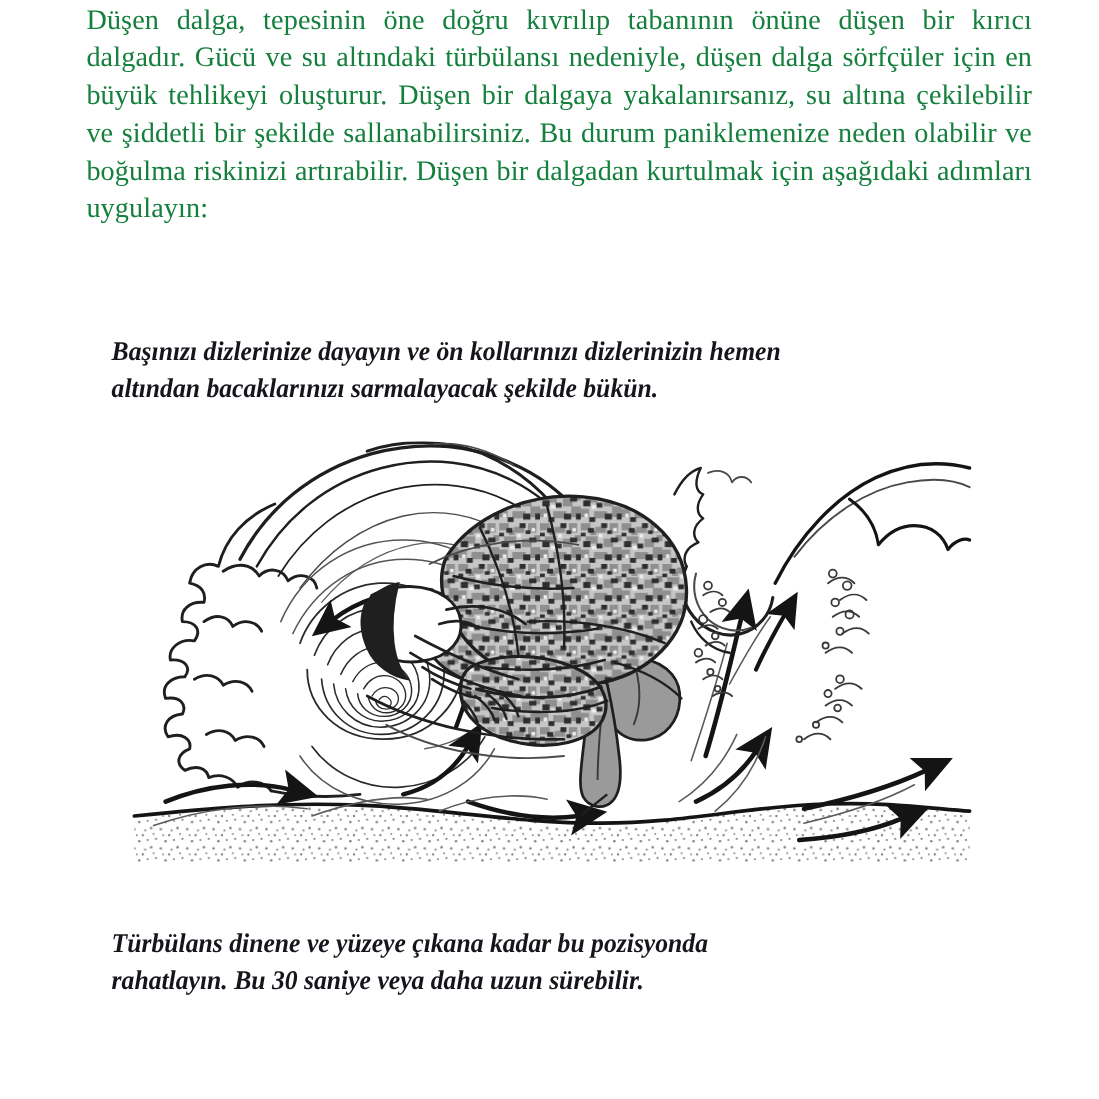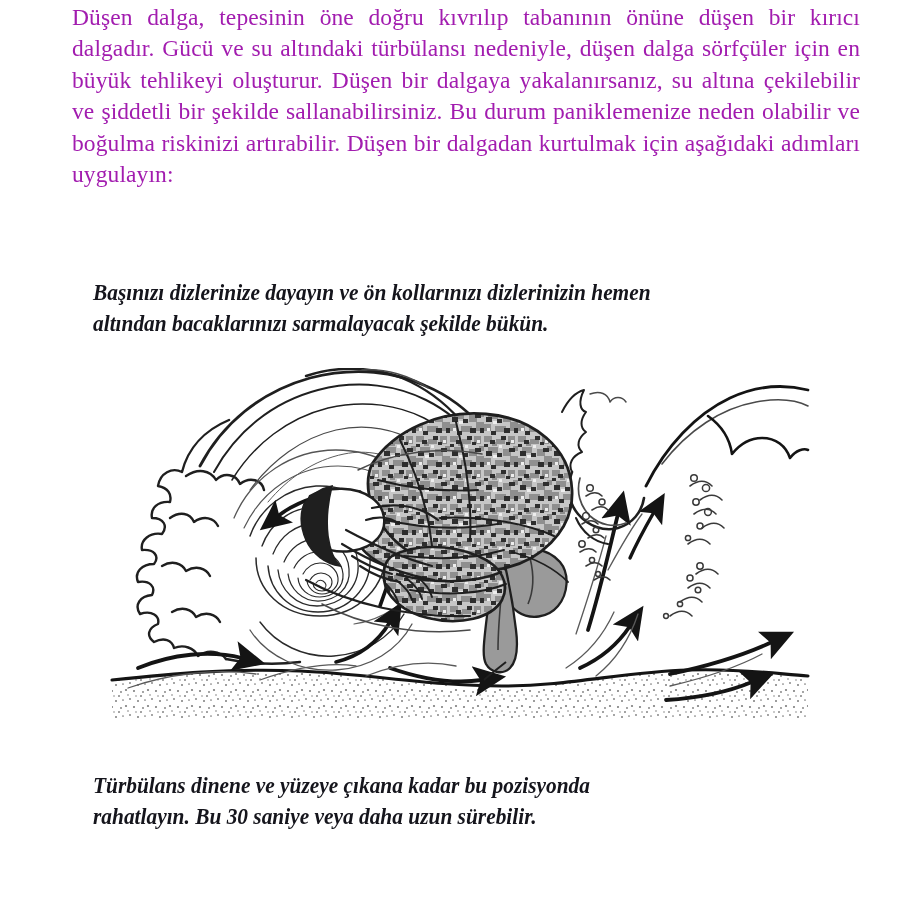--- a/index.html
+++ b/index.html
@@ -30,21 +30,21 @@
   .body-paragraph {
     position: absolute;
     left: 72px;
     top: 2px;
     width: 788px;
     text-align: justify;
     text-justify: inter-word;
     font-size: 23.5px;
     line-height: 31.4px;
     letter-spacing: 0.1px;
-    color: #a21caf;
+    color: #15803d;
   }
   .body-paragraph p {
     margin: 0;
   }
 
   
   .italic-block {
     position: absolute;
     font-style: italic;
     font-weight: 600;

